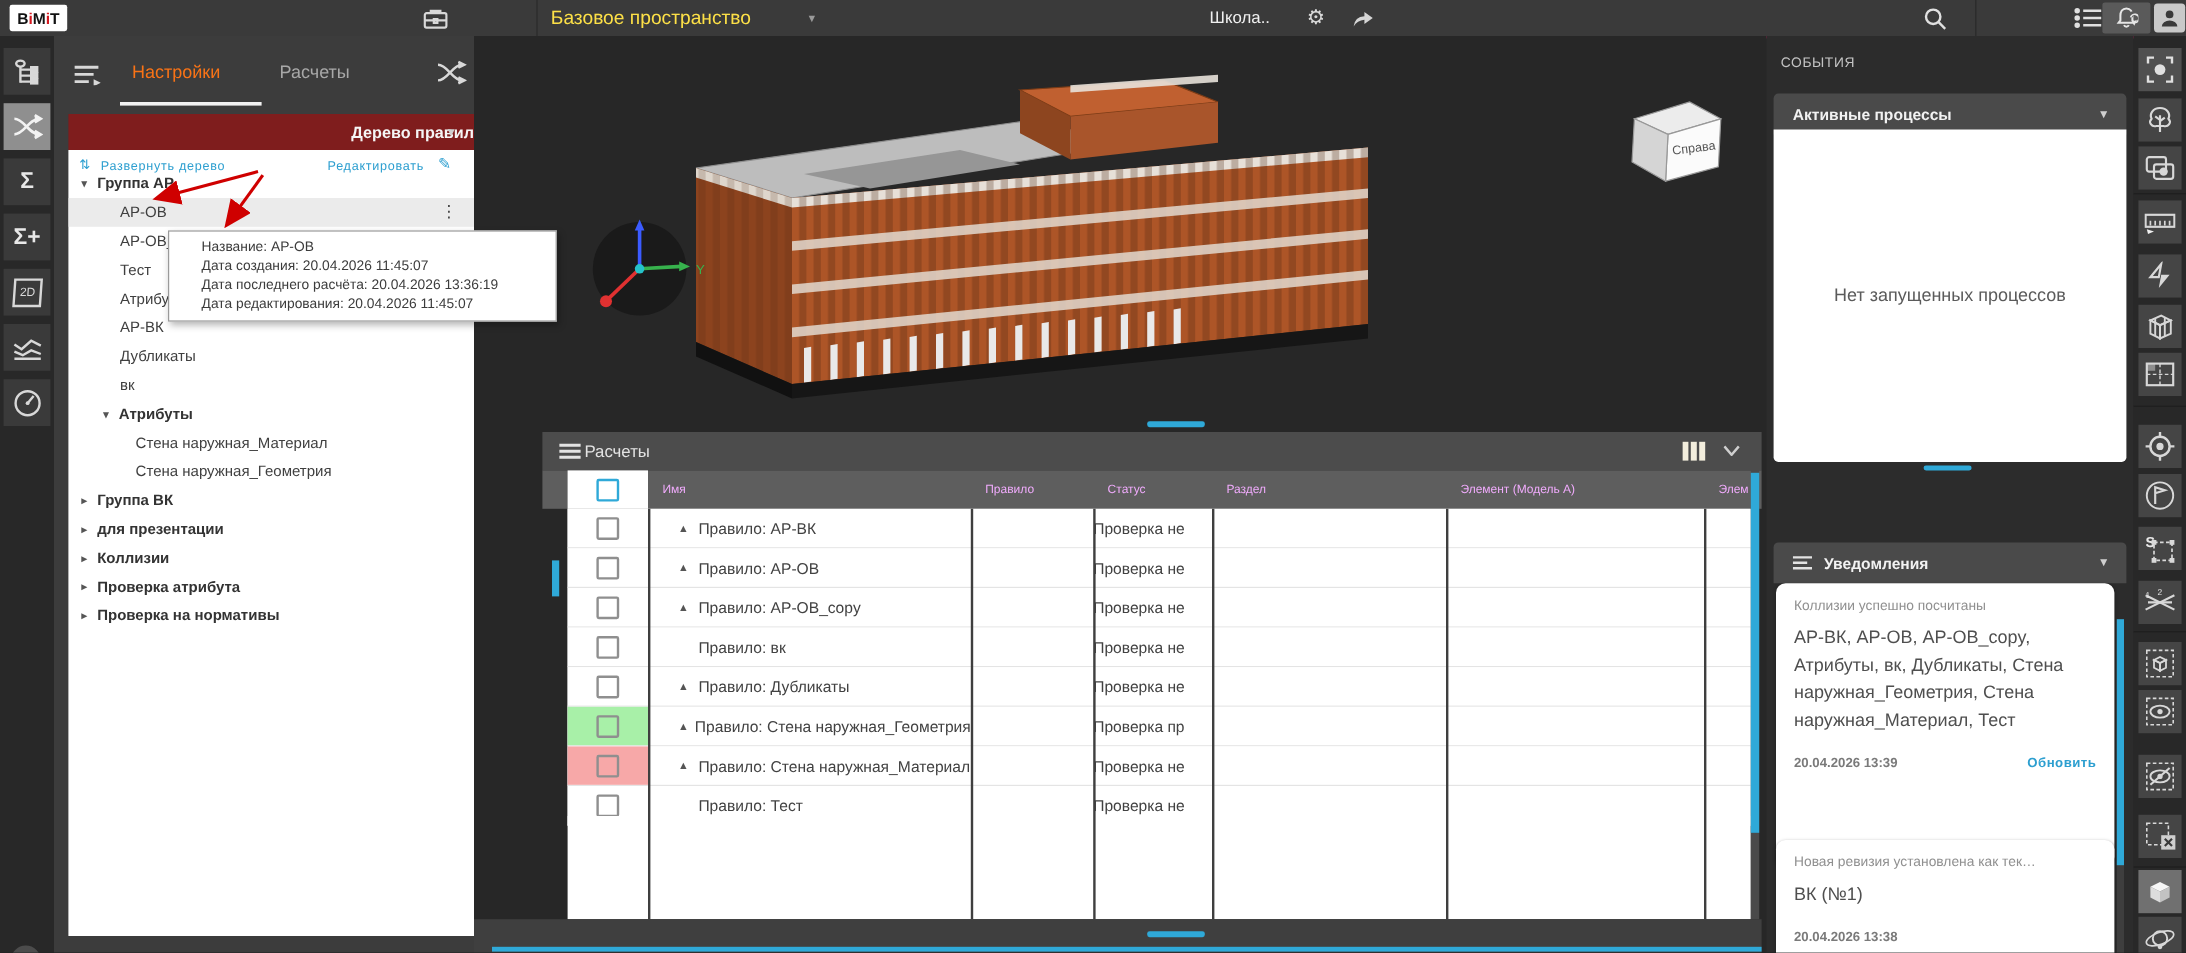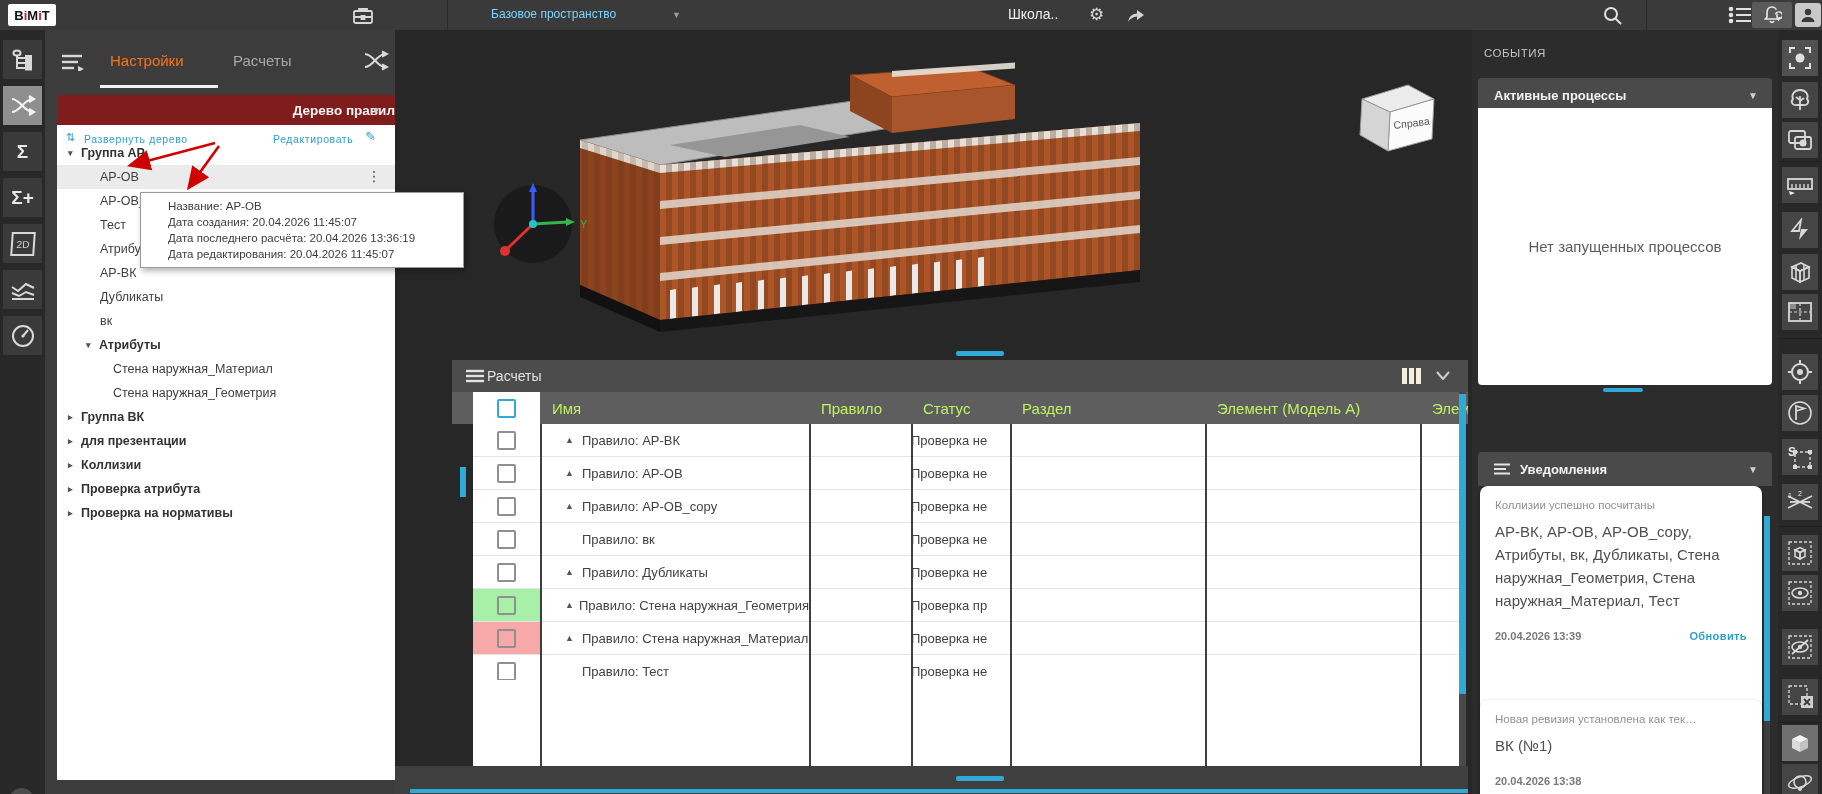--- a/index.html
+++ b/index.html
@@ -4,21 +4,21 @@
 <style>
   html,body{margin:0;padding:0;background:#1d1d1d;}
   body{font-family:"Liberation Sans",sans-serif;}
   #app{position:relative;width:1822px;height:794px;overflow:hidden;background:#272727;}
   .abs{position:absolute;}
   
   #topbar{left:0;top:0;width:1822px;height:30px;background:#3a3a3a;border-bottom:2px solid #be185d;}
   #logo-box{left:8px;top:4px;width:48px;height:22px;background:#fff;border-radius:2px;display:flex;align-items:center;justify-content:center;font-weight:bold;font-size:13px;color:#111;letter-spacing:0;}
   #logo-box .red{color:#d51920;}
   .tb-sep{top:0;width:1px;height:30px;background:#2a2a2a;}
-  .tb-txt{color:#7dd3fc;font-size:12px;top:7px;margin-left:32px;}
+  .tb-txt{color:#fde047;font-size:16px;top:7px;}
   .tb-ic{color:#d8d8d8;}
   #bell-btn{left:1752px;top:2px;width:40px;height:26px;background:#5a5a5a;border-radius:2px;display:flex;align-items:center;justify-content:center;}
   #user-btn{left:1795px;top:3px;width:26px;height:24px;background:#c9c9c9;border-radius:3px;display:flex;align-items:center;justify-content:center;}
   
   #left-rail{left:0;top:30px;width:45px;height:764px;background:#282828;}
   .rail-btn{position:absolute;left:3px;width:39px;height:39px;background:#3a3a3a;display:flex;align-items:center;justify-content:center;color:#dcdcdc;}
   .rail-btn.active{background:#8f8f8f;}
   .sigma{font-size:19px;font-weight:bold;color:#e8e8e8;}
   #help-btn{left:9px;top:758px;width:25px;height:25px;border-radius:50%;background:#4c4c4c;color:#d6d6d6;font-size:13px;font-weight:bold;display:flex;align-items:center;justify-content:center;}
   
@@ -45,21 +45,21 @@
   #tooltip{left:140px;top:192px;width:268px;background:#fff;border:1px solid #9a9a9a;box-shadow:2px 3px 6px rgba(0,0,0,.3);padding:5px 27px;z-index:30;}
   #tooltip div{font-size:11.5px;color:#3c3c3c;line-height:16px;white-space:nowrap;}
   #arrows{z-index:40;pointer-events:none;}
   
   #viewport{left:395px;top:30px;width:1077px;height:764px;background:#272727;}
   .handle{background:#2fa9d8;border-radius:2px;}
   
   #calc-bar{left:452px;top:360px;width:1016px;height:32px;background:#4c4c4c;color:#e8e8e8;display:flex;align-items:center;}
   #calc-bar .title{font-size:14px;margin-left:35px;color:#e3e3e3;}
   #tbl-header{left:452px;top:392px;width:1016px;height:32px;background:#5e5e5e;}
-  .hcell{position:absolute;top:0;height:32px;display:flex;align-items:center;color:#bef264;font-size:15px;overflow:hidden;white-space:nowrap;}
+  .hcell{position:absolute;top:0;height:32px;display:flex;align-items:center;color:#f0abfc;font-size:10px;overflow:hidden;white-space:nowrap;}
   #cb-head{left:21px;width:67px;background:#ffffff;justify-content:center;}
   .cb{width:15px;height:15px;border:2px solid #8f8f8f;border-radius:2px;background:transparent;}
   .cb.teal{border-color:#2fa9d8;}
   #tbl-rows{left:473px;top:424px;width:986px;background:#fff;}
   .trow{position:relative;height:32px;border-bottom:1px solid #e4e4e4;background:#fff;}
   .tc{position:absolute;top:0;height:32px;display:flex;align-items:center;overflow:hidden;white-space:nowrap;font-size:13px;color:#424242;}
   .cbc{left:0;width:67px;justify-content:center;}
   .cbc.green{background:#a8f0a8;}
   .cbc.red{background:#f7a8a8;}
   .namec{left:67px;width:269px;}

